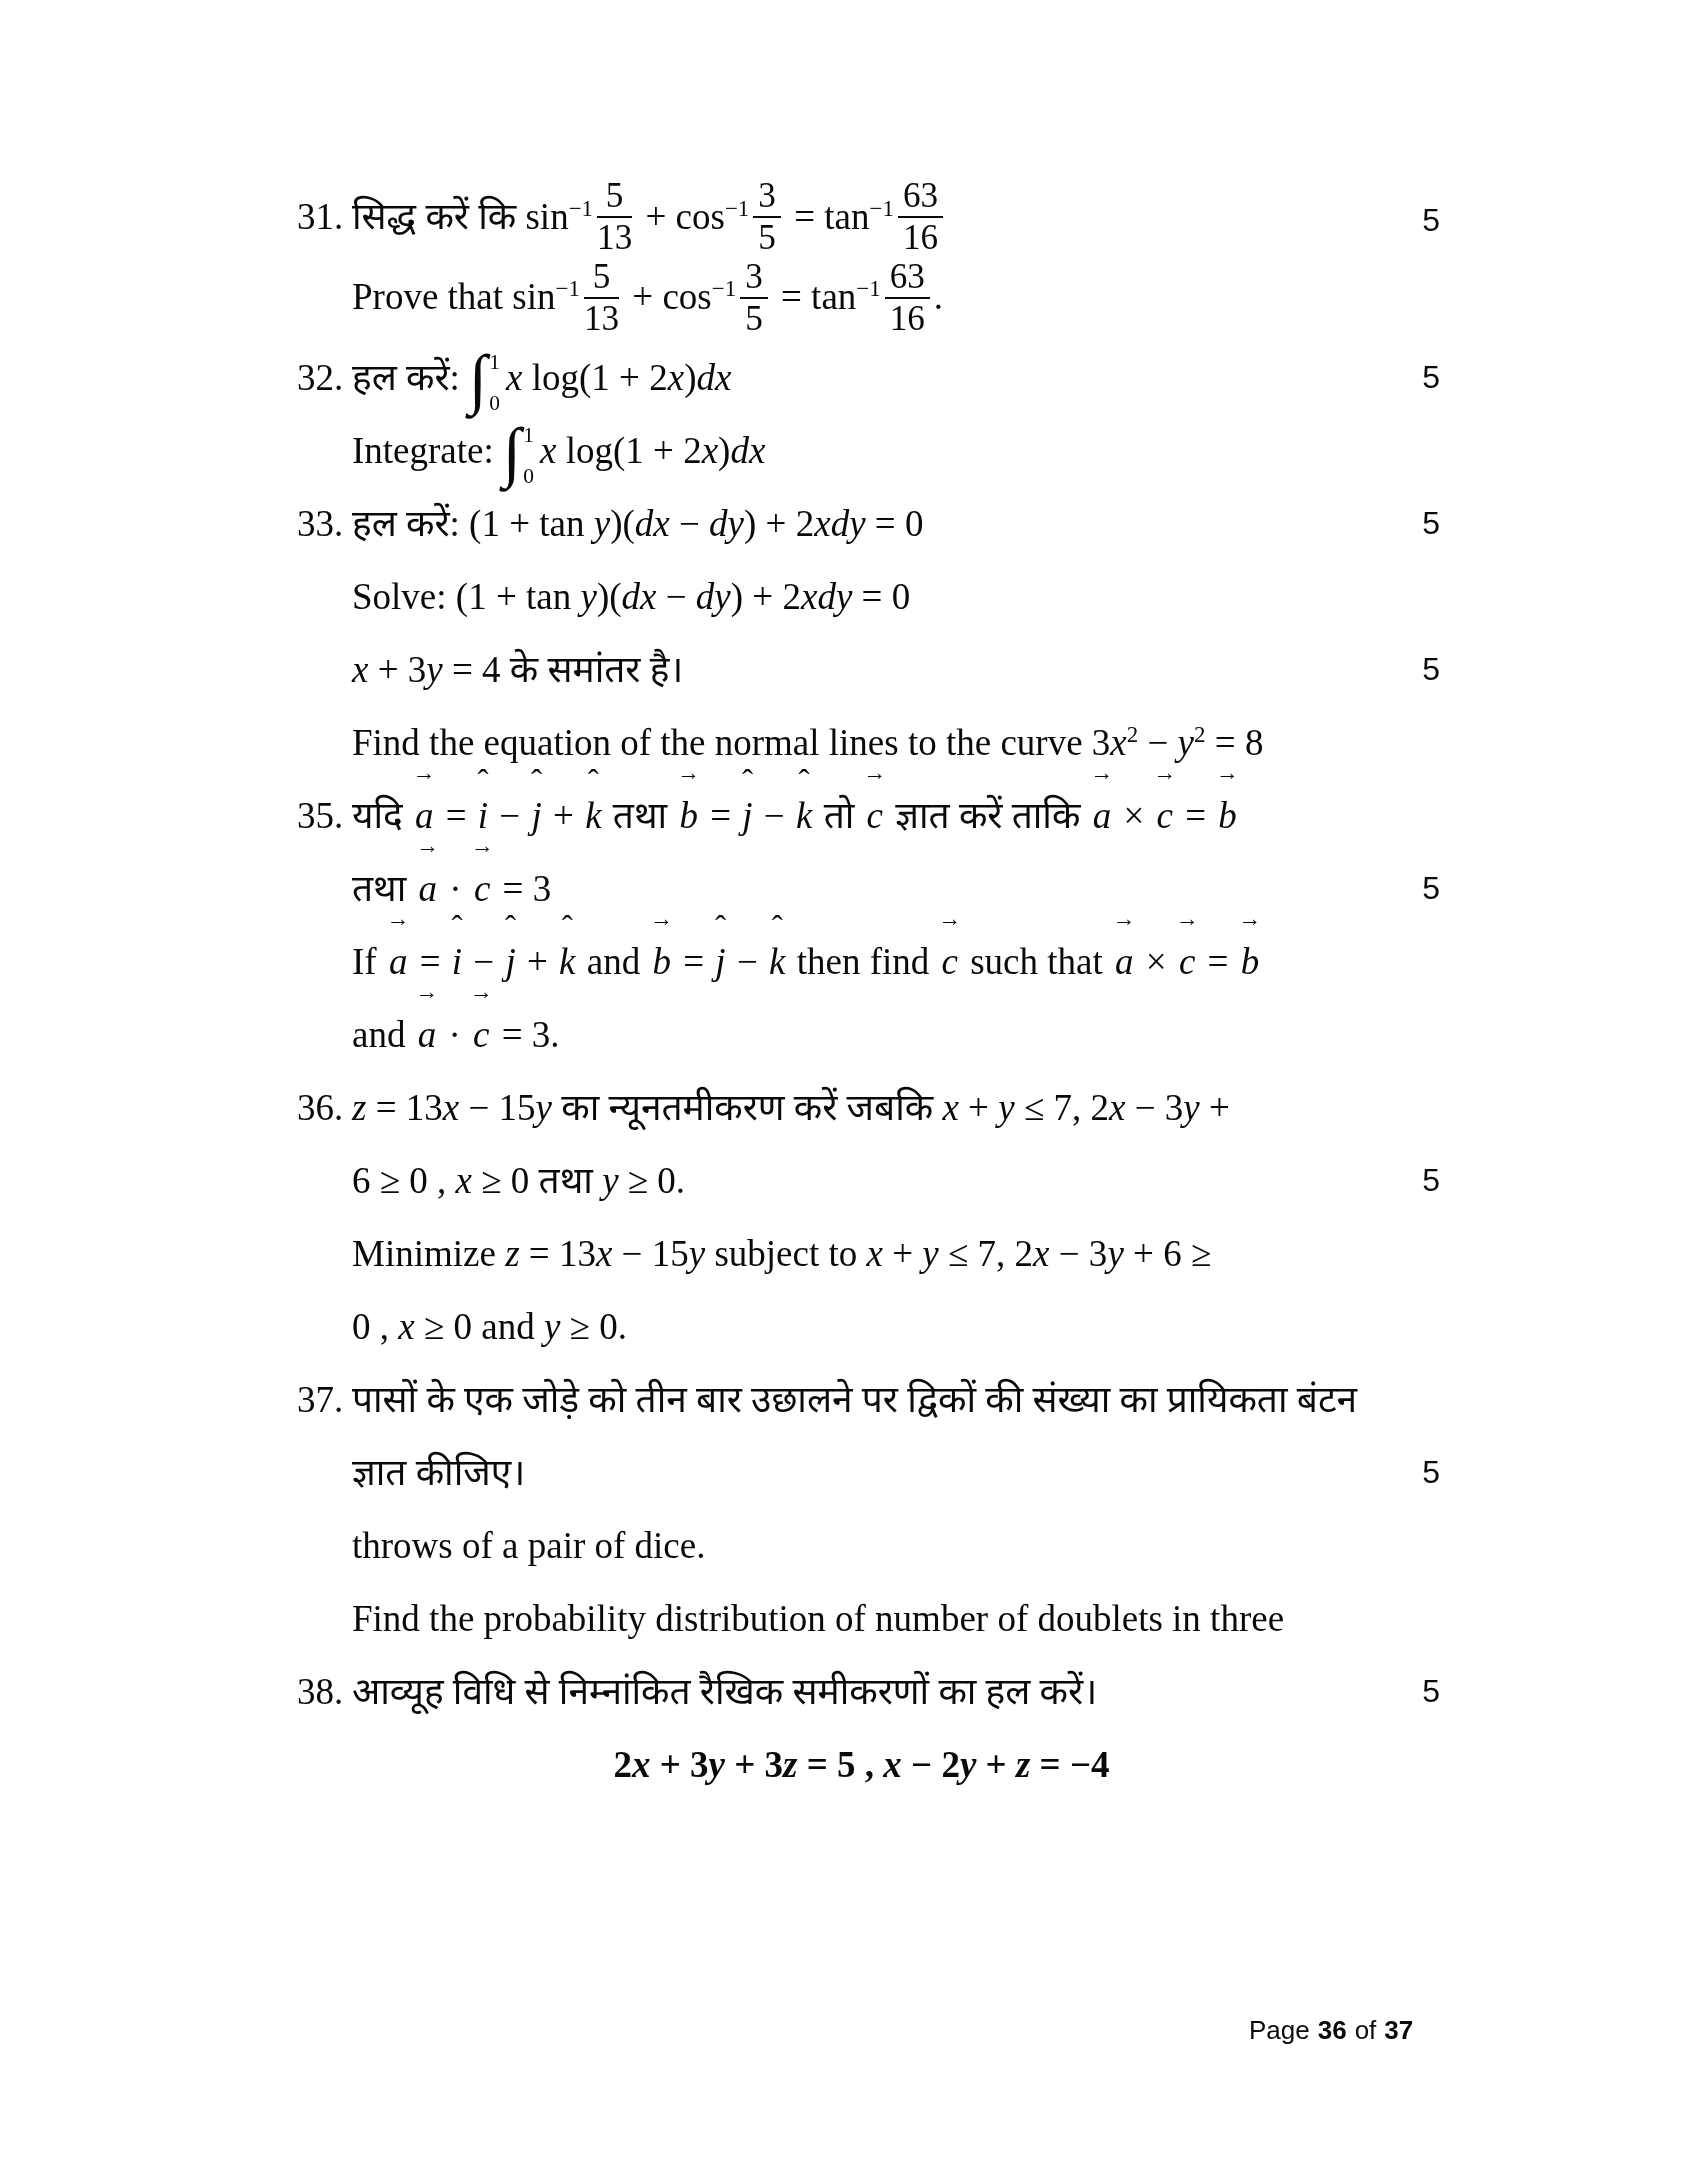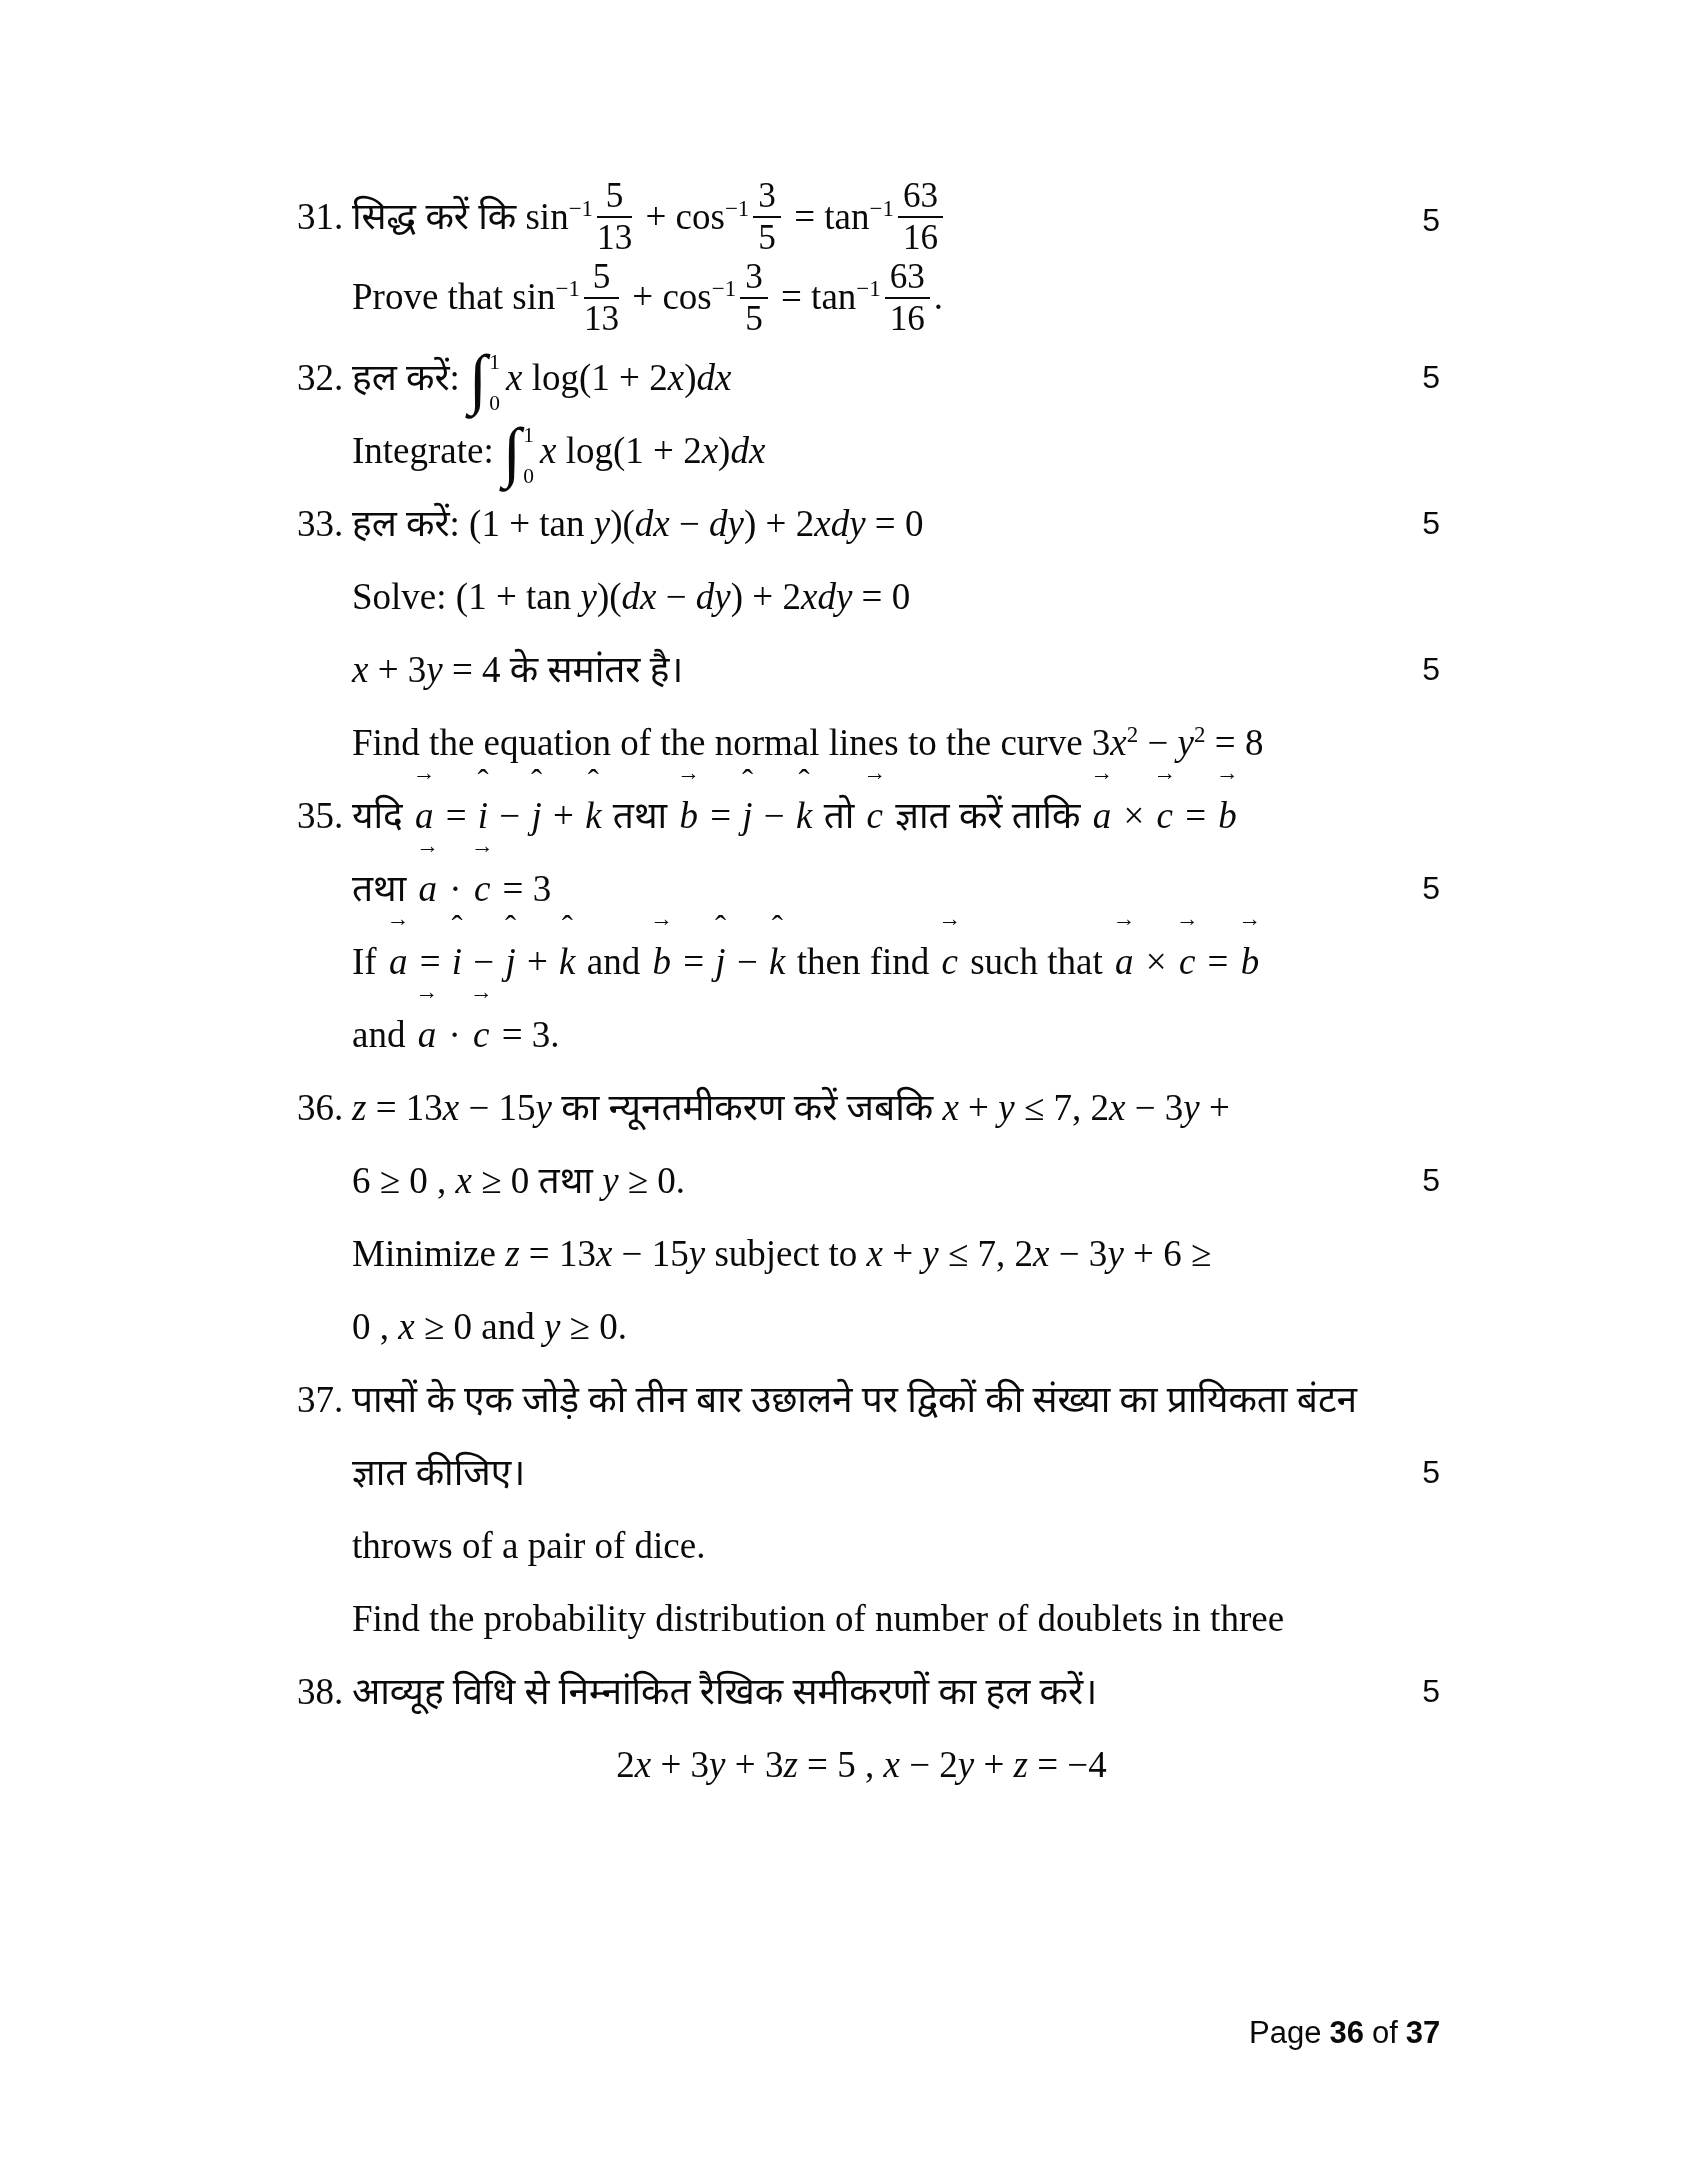--- a/index.html
+++ b/index.html
@@ -7,21 +7,21 @@
     width:1683px;height:2178px;position:relative;overflow:hidden;
     background:#ffffff;color:#0a0a0a;
     font-family:"Liberation Serif", serif;
   }
   .content{position:absolute;left:297px;top:180px;width:1143px;}
   .q{margin:0;}
   .line{
     position:relative;padding-left:55px;padding-right:69px;
     min-height:73px;line-height:73px;font-size:37px;white-space:nowrap;
   }
-  .line.center{text-align:center;}
+  .line.center{text-align:center;font-weight:bold;}
   .qnum{position:absolute;left:0;top:0;}
   .marks{
     position:absolute;right:0;top:50%;transform:translateY(-50%);
     font-family:"Liberation Sans", sans-serif;font-size:32px;line-height:1;
   }
   .it{font-style:italic;}
   .txt{font-style:normal;}
   sup.msup{font-size:0.62em;line-height:0;vertical-align:super;letter-spacing:0;}
   
   .frac{
@@ -43,21 +43,21 @@
     font-size:0.62em;font-style:normal;text-align:center;line-height:1;
   }
   
   .hat{font-style:italic;position:relative;display:inline-block;padding:0 2px;}
   .hat::before{
     content:"ˆ";position:absolute;left:0;right:0;top:-0.42em;
     font-size:0.9em;font-style:normal;text-align:center;line-height:1;
   }
   .footer{
     position:absolute;top:2016px;left:1249px;
-    font-family:"Liberation Sans", sans-serif;font-size:31px;line-height:1.1;
+    font-family:"Liberation Sans", sans-serif;font-size:26px;line-height:1.1;
     display:flex;gap:8px;white-space:nowrap;
   }
   .footer .b{font-weight:bold;}
 </style>
 </head>
 <body>
 
 <div>
   <div class="content" id="questions">
       <div class="q">

